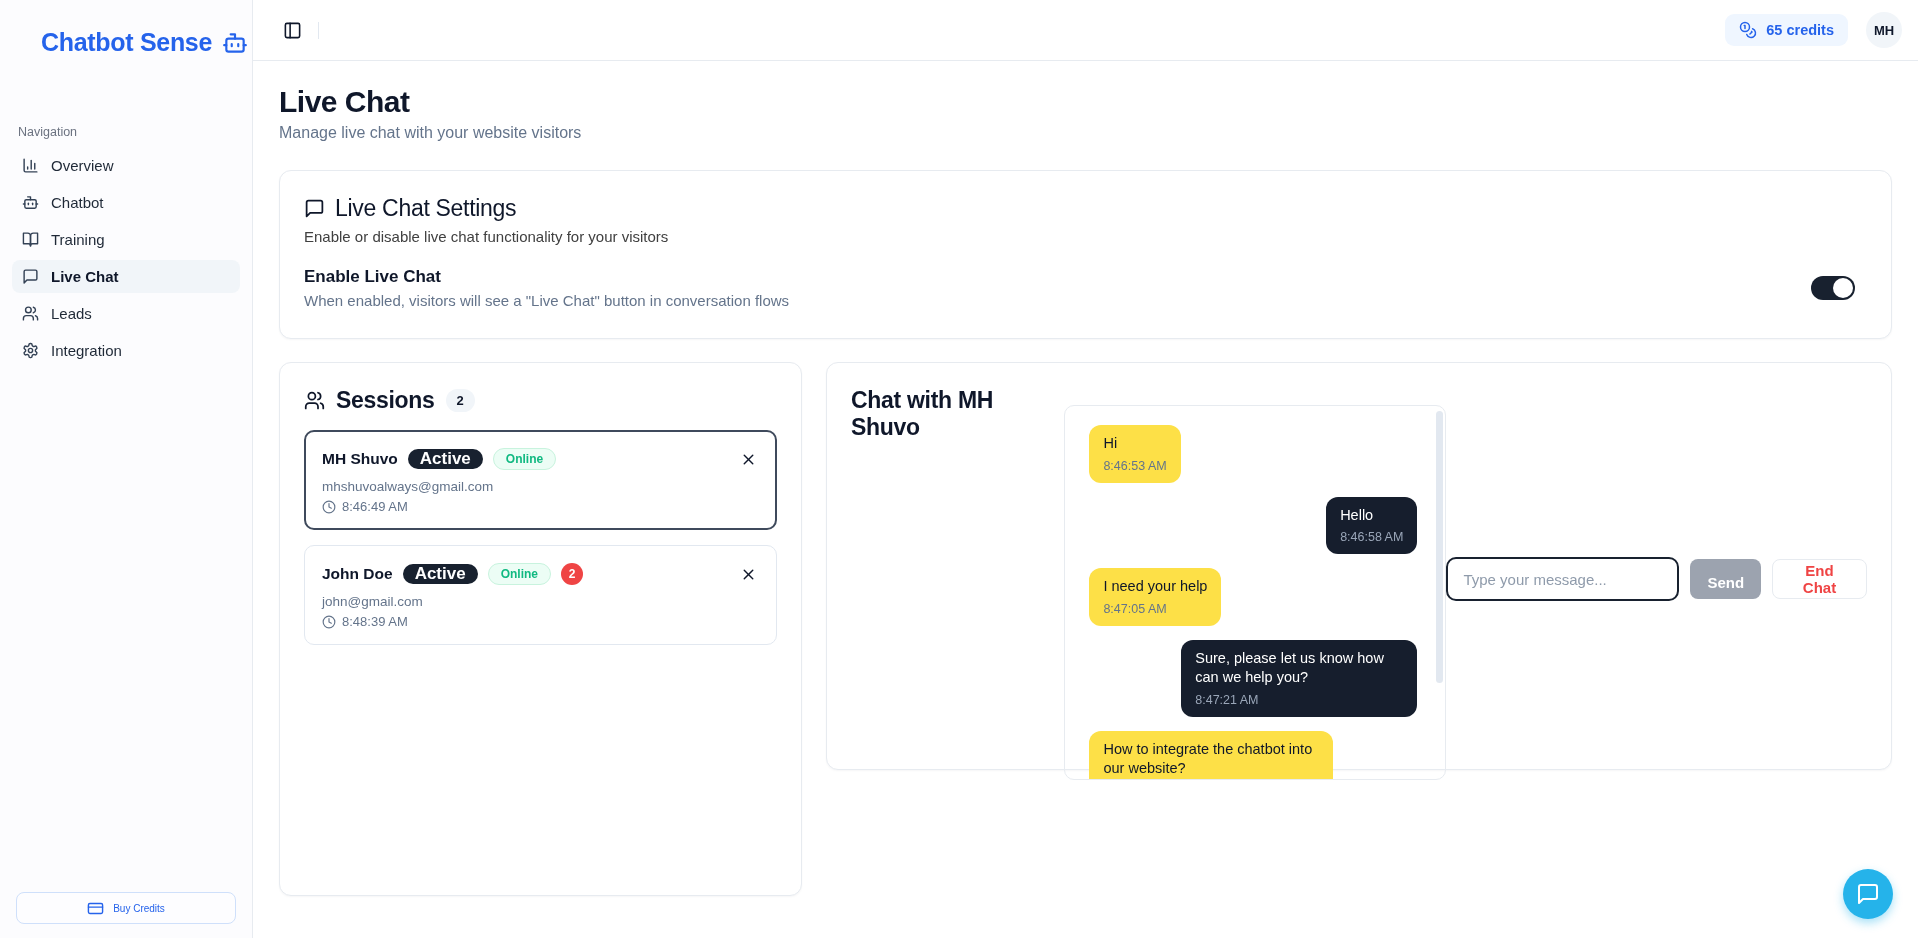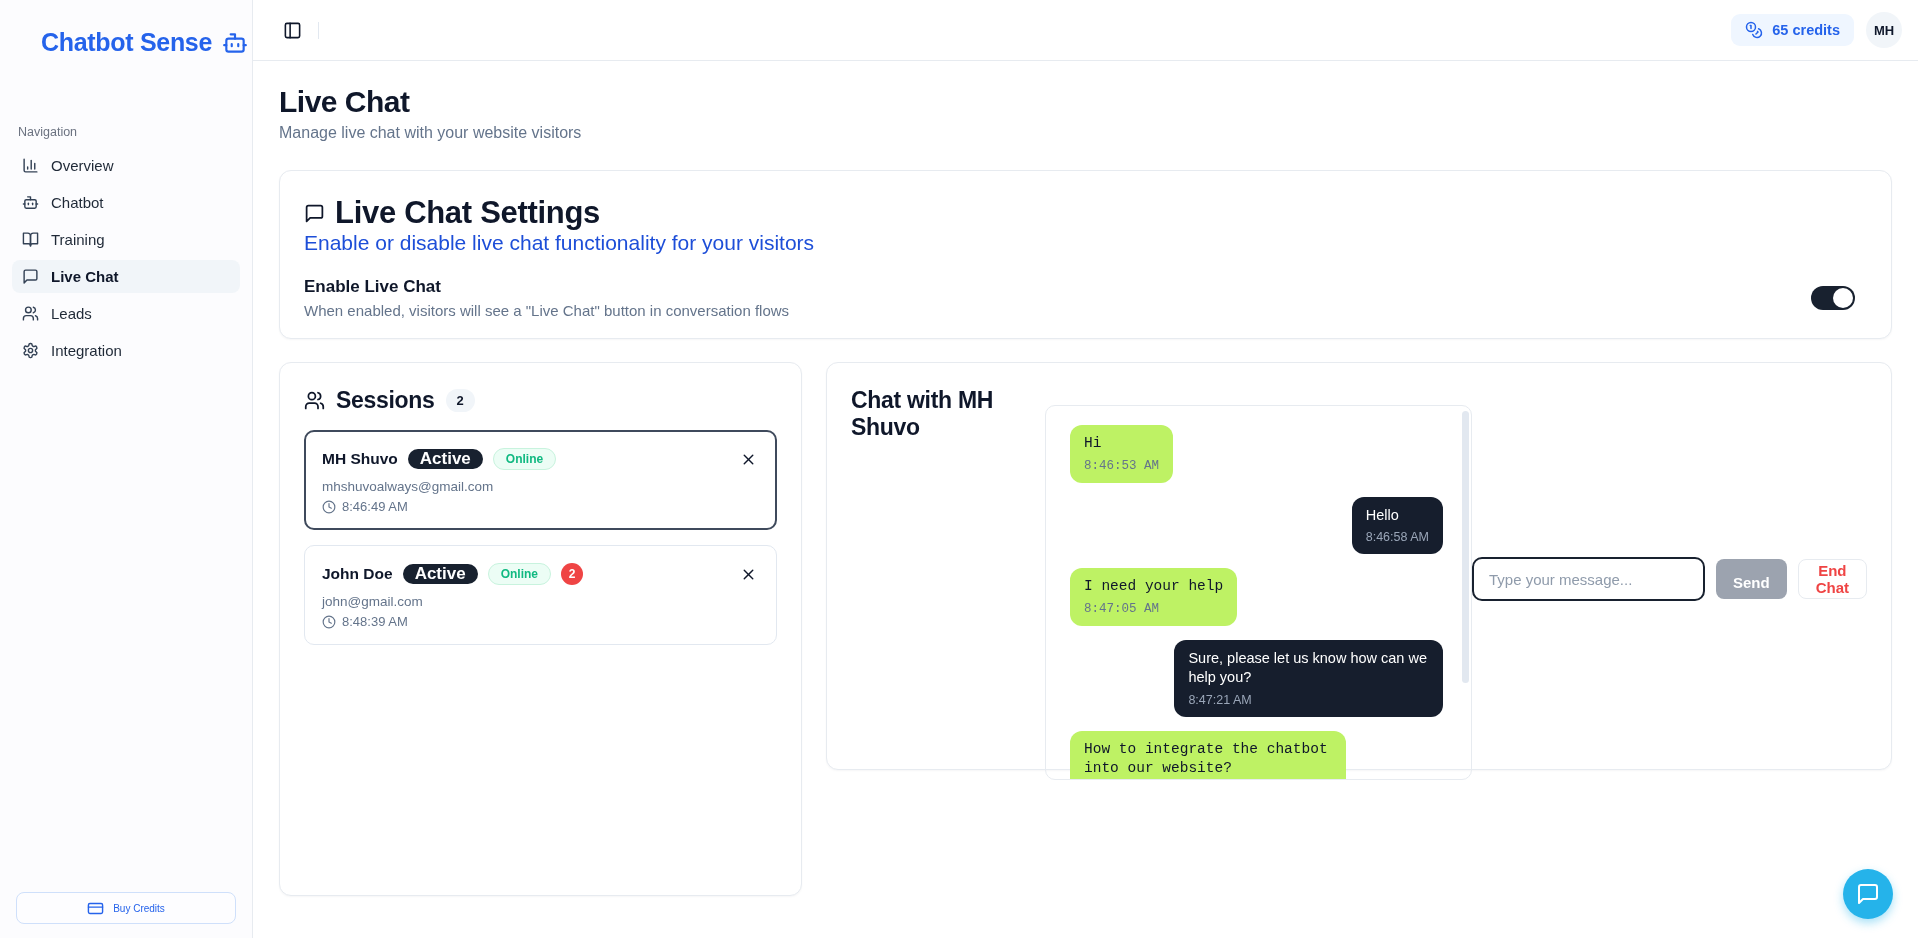--- a/index.html
+++ b/index.html
@@ -17,35 +17,35 @@
   .nav-item .nicon { display:flex; color:#334155; }
   .nav-item.active { background:#f1f5f9; font-weight:700; color:#0f172a; }
   .sidebar-spacer { flex:1; }
   .buy-credits { margin:0 16px 14px 16px; height:32px; border:1px solid #cfe0fb; background:#fdfdff; border-radius:8px; display:flex; align-items:center; justify-content:center; gap:9px; color:#2563eb; font-size:10px; cursor:pointer; }
 
   
   .main { flex:1; display:flex; flex-direction:column; min-width:0; }
   .topbar { height:61px; border-bottom:1px solid #e7ebf0; display:flex; align-items:center; padding:0 16px 0 26px; flex-shrink:0; }
   .panel-toggle { display:flex; align-items:center; color:#0f172a; cursor:pointer; padding:4px; border-radius:6px; }
   .topbar-divider { width:1px; height:17px; background:#e2e8f0; margin-left:12px; }
-  .topbar-right { margin-left:auto; display:flex; align-items:center; gap:12px; }
+  .topbar-right { margin-left:auto; display:flex; align-items:center; gap:18px; }
   .credits-badge { display:flex; align-items:center; gap:9px; background:#eff6ff; border-radius:9px; padding:7px 14px; color:#2563eb; font-size:14.5px; font-weight:600; cursor:pointer; }
   .avatar { width:36px; height:36px; border-radius:50%; background:#f1f5f9; display:flex; align-items:center; justify-content:center; font-size:13px; font-weight:700; color:#0f172a; cursor:pointer; }
 
   .content { padding:24px 26px 0 26px; }
   .page-title { font-size:30px; font-weight:800; letter-spacing:-0.5px; }
   .page-subtitle { font-size:16px; color:#64748b; margin-top:5px; }
 
   .card { background:#fff; border:1px solid #e7ebf0; border-radius:12px; box-shadow:0 1px 2px rgba(16,24,40,.04); }
 
   
   .settings-card { margin-top:28px; padding:24px; height:169px; }
   .card-title-row { display:flex; align-items:center; gap:10px; }
-  .card-title { font-size:31px; font-weight:700; letter-spacing:-0.3px; }
-  .card-subtitle { font-size:21px; color:#1d4ed8; }
+  .card-title { font-size:23px; font-weight:400; letter-spacing:-0.3px; }
+  .card-subtitle { font-size:15px; color:#404040; margin-top:6px; }
   .toggle-row { display:flex; align-items:center; justify-content:space-between; margin-top:22px; }
   .toggle-label { font-size:17px; font-weight:700; }
   .toggle-desc { font-size:15px; color:#64748b; margin-top:5px; }
   .switch { width:44px; height:24px; border-radius:13px; background:#18212f; position:relative; cursor:pointer; flex-shrink:0; margin-right:12px; }
   .switch .knob { position:absolute; top:2px; right:2px; width:20px; height:20px; border-radius:50%; background:#fff; }
 
   
   .lower-row { display:flex; gap:24px; margin-top:23px; }
   .sessions-card { width:523px; height:534px; padding:24px; flex-shrink:0; }
   .sessions-title-row { display:flex; align-items:center; gap:11px; }
@@ -63,21 +63,21 @@
   .session-email { font-size:13.5px; color:#64748b; margin-top:9px; }
   .session-time { display:flex; align-items:center; gap:6px; font-size:13px; color:#64748b; margin-top:5px; }
 
   
   .chat-card { flex:1; height:408px; padding:24px; display:flex; flex-direction:row; }
   .chat-title { font-size:23px; font-weight:700; letter-spacing:-0.3px; }
   .message-area { margin-top:18px; border:1px solid #e7ebf0; border-radius:10px; height:375px; padding:19px 18px 8px 24px; position:relative; overflow:hidden; display:flex; flex-direction:column; gap:14px; }
   .msg-row { display:flex; }
   .msg-row.right { justify-content:flex-end; padding-right:10px; }
   .bubble { border-radius:12px; padding:9px 14px 10px 14px; max-width:72%; }
-  .bubble.left { background:#bef264; color:#0f172a;font-family:Liberation Mono, monospace; }
+  .bubble.left { background:#fde047; color:#0f172a; }
   .bubble.right { background:#161e2d; color:#fff; }
   .bubble-text { font-size:14.5px; line-height:1.35; }
   .bubble-time { font-size:12.5px; margin-top:5px; }
   .bubble.left .bubble-time { color:#64748b; }
   .bubble.right .bubble-time { color:#9aa6b8; }
   .scroll-thumb { position:absolute; top:5px; right:2px; width:7px; height:272px; border-radius:4px; background:#e2e8f0; }
 
   .input-row { margin-top:26px; display:flex; align-items:center; gap:11px; }
   .chat-input { flex:1; height:44px; border:2px solid #18212f; border-radius:10px; padding:0 15px; font-size:15px; font-family:inherit; color:#0f172a; outline:none; }
   .chat-input::placeholder { color:#8f9bab; }

